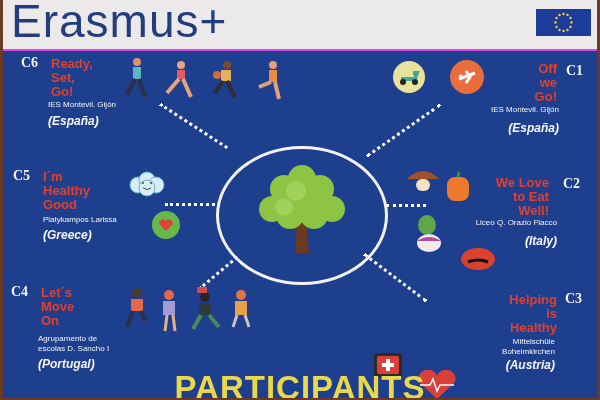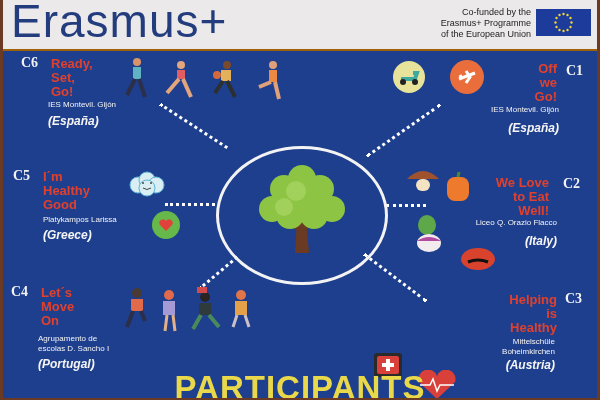--- a/index.html
+++ b/index.html
@@ -1,43 +1,38 @@
 <!DOCTYPE html>
 <html><head>
 <meta charset="utf-8">
 <style>
   html,body{margin:0;padding:0;}
   body{width:600px;height:400px;overflow:hidden;background:#6b3a24;position:relative;font-family:"Liberation Sans",sans-serif;}
   .poster{position:absolute;left:3px;top:0;width:594px;height:398px;background:#1e3f8e;overflow:hidden;}
-  .header{position:absolute;left:0;top:0;width:594px;height:49px;background:#ece9ea;border-bottom:2px solid #a16207;}
+  .header{position:absolute;left:0;top:0;width:594px;height:49px;background:#ece9ea;border-bottom:2px solid #d946ef;}
   .logo{position:absolute;left:8px;top:-6px;font-size:46px;color:#223c7e;letter-spacing:1px;font-family:"Liberation Sans",sans-serif;}
   .cofund{position:absolute;right:66px;top:7px;text-align:right;font-size:9px;line-height:11px;color:#222;}
   .euflag{position:absolute;right:6px;top:9px;width:55px;height:27px;background:#1d3b9a;}
   .main{position:absolute;left:0;top:51px;width:594px;height:347px;}
   .code{position:absolute;font-family:"Liberation Serif",serif;font-weight:bold;color:#f2f2f2;font-size:14px;}
   .title{position:absolute;color:#e1402c;font-weight:bold;font-size:13px;line-height:14px;}
   .school{position:absolute;color:#f4f4f4;font-size:8px;line-height:10px;}
   .country{position:absolute;color:#f4f4f4;font-size:12px;font-style:italic;font-weight:bold;}
   .r{text-align:right;}
   .dots{position:absolute;border-top:3px dotted #ffffff;transform-origin:0 0;}
   .circle{position:absolute;left:213px;top:95px;width:166px;height:133px;border:3px solid #f3f3f3;border-radius:50%;}
   .participants{position:absolute;left:0;width:594px;top:318px;text-align:center;color:#e9d84a;font-weight:bold;font-size:33px;letter-spacing:1px;}
   svg{display:block;}
 </style>
 </head>
 <body>
 
 <div class="poster">
   <div class="header">
     <div class="logo">Erasmus+</div>
-    <div class="cofund">
-      <div>Co-funded by the</div>
-      <div>Erasmus+ Programme</div>
-      <div>of the European Union</div>
-    </div>
     <div class="euflag">
       <svg width="55" height="27" viewBox="0 0 55 27">
         <g fill="#f0d43a">
           <circle cx="27.5" cy="5" r="1.2"></circle>
             <circle cx="31.5" cy="6" r="1.2"></circle>
             <circle cx="34.5" cy="9" r="1.2"></circle>
           <circle cx="35.5" cy="13.5" r="1.2"></circle>
             <circle cx="34.5" cy="18" r="1.2"></circle>
             <circle cx="31.5" cy="21" r="1.2"></circle>
           <circle cx="27.5" cy="22" r="1.2"></circle>

